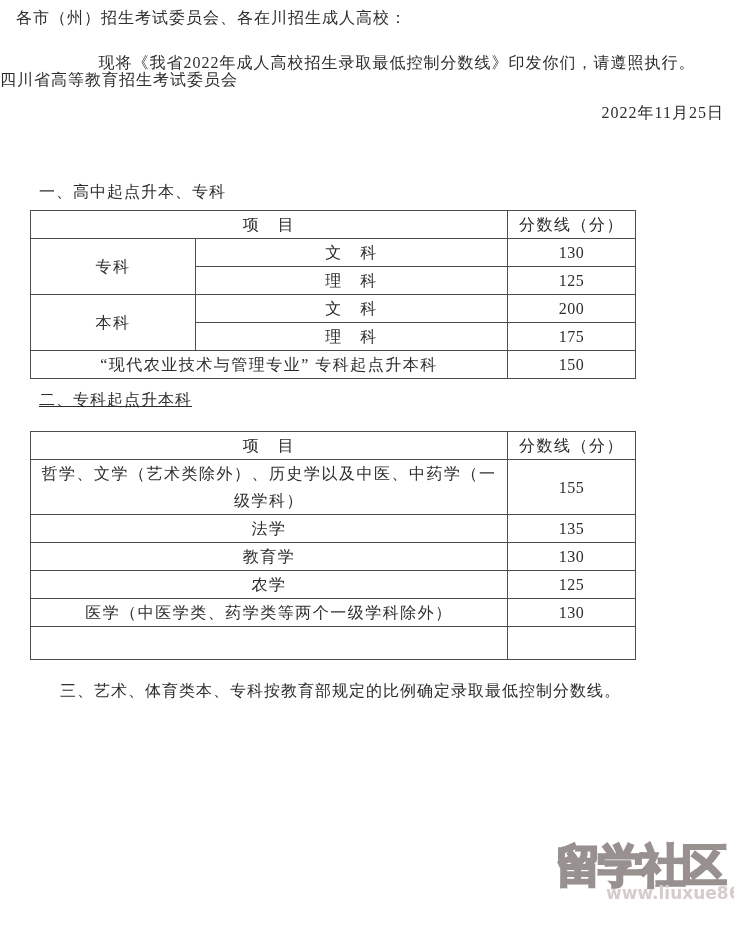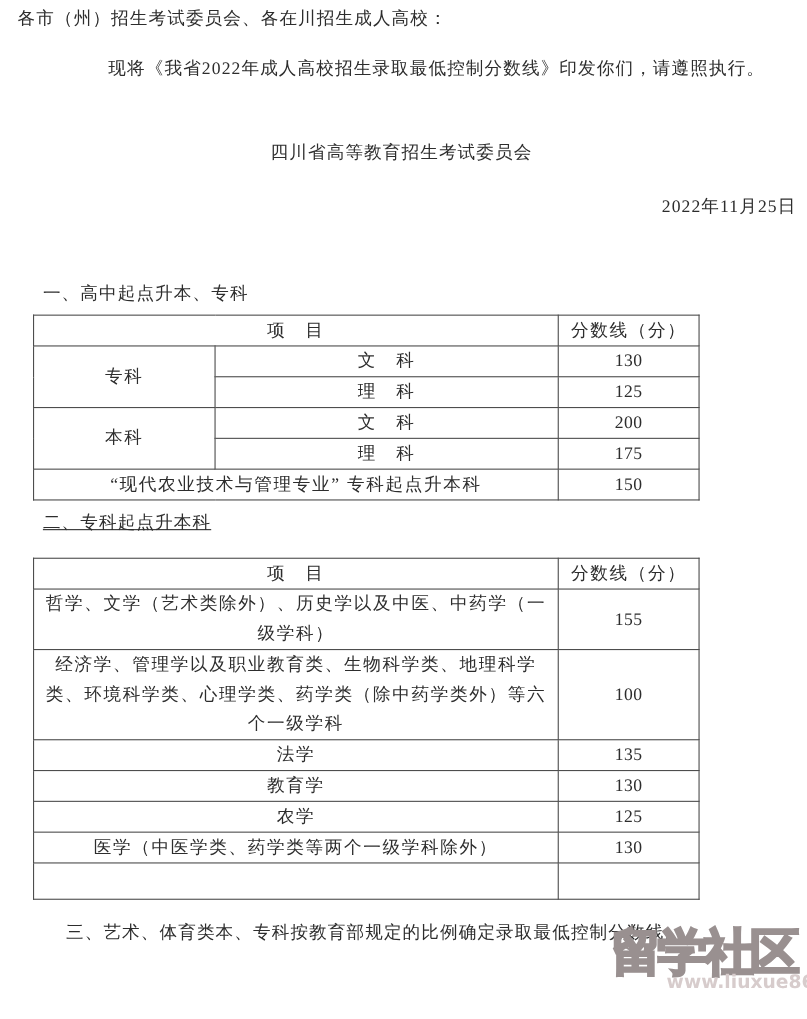--- a/index.html
+++ b/index.html
@@ -12,22 +12,22 @@
     font-family: "Liberation Serif", "DejaVu Serif", serif;
     color: #2d2d2d;
     font-size: 16px;
     letter-spacing: 1px;
   }
   .page { padding-top: 9px; position: relative; }
 
   .intro-line1 { margin-left: 16px; line-height: 17px; }
   .intro-line2 { margin-left: 28px; margin-top: 28px; text-indent: 2em; line-height: 17px; text-align: center; }
 
-  .sig-org  { margin-top: 60px; text-align: center; padding-right: 4px; line-height: 17px; }
-  .sig-date { margin-top: 32px; text-align: right; padding-right: 10px; line-height: 17px; }
+  .sig-org  { text-align: left; padding-right: 4px; line-height: 17px; }
+  .sig-date { margin-top: 16px; text-align: right; padding-right: 10px; line-height: 17px; }
 
   .sec-heading { margin-left: 39px; line-height: 17px; }
   .heading1 { margin-top: 62px; }
   .heading2 { margin-top: 12px; text-decoration: underline; }
 
   table.score-table {
     border-collapse: collapse;
     margin-left: 30px;
     width: 605px;
     table-layout: fixed;
@@ -141,24 +141,20 @@
       </colgroup>
     <tbody>
       <tr class="r-head">
         <td>项　目</td>
         <td>分数线（分）</td>
       </tr>
       <tr class="h2">
         <td>哲学、文学（艺术类除外）、历史学以及中医、中药学（一级学科）</td>
         <td class="score">155</td>
       </tr>
-      <tr class="h3">
-        <td>经济学、管理学以及职业教育类、生物科学类、地理科学类、环境科学类、心理学类、药学类（除中药学类外）等六个一级学科</td>
-        <td class="score">100</td>
-      </tr>
       <tr>
         <td>法学</td>
         <td class="score">135</td>
       </tr>
       <tr>
         <td>教育学</td>
         <td class="score">130</td>
       </tr>
       <tr>
         <td>农学</td>

